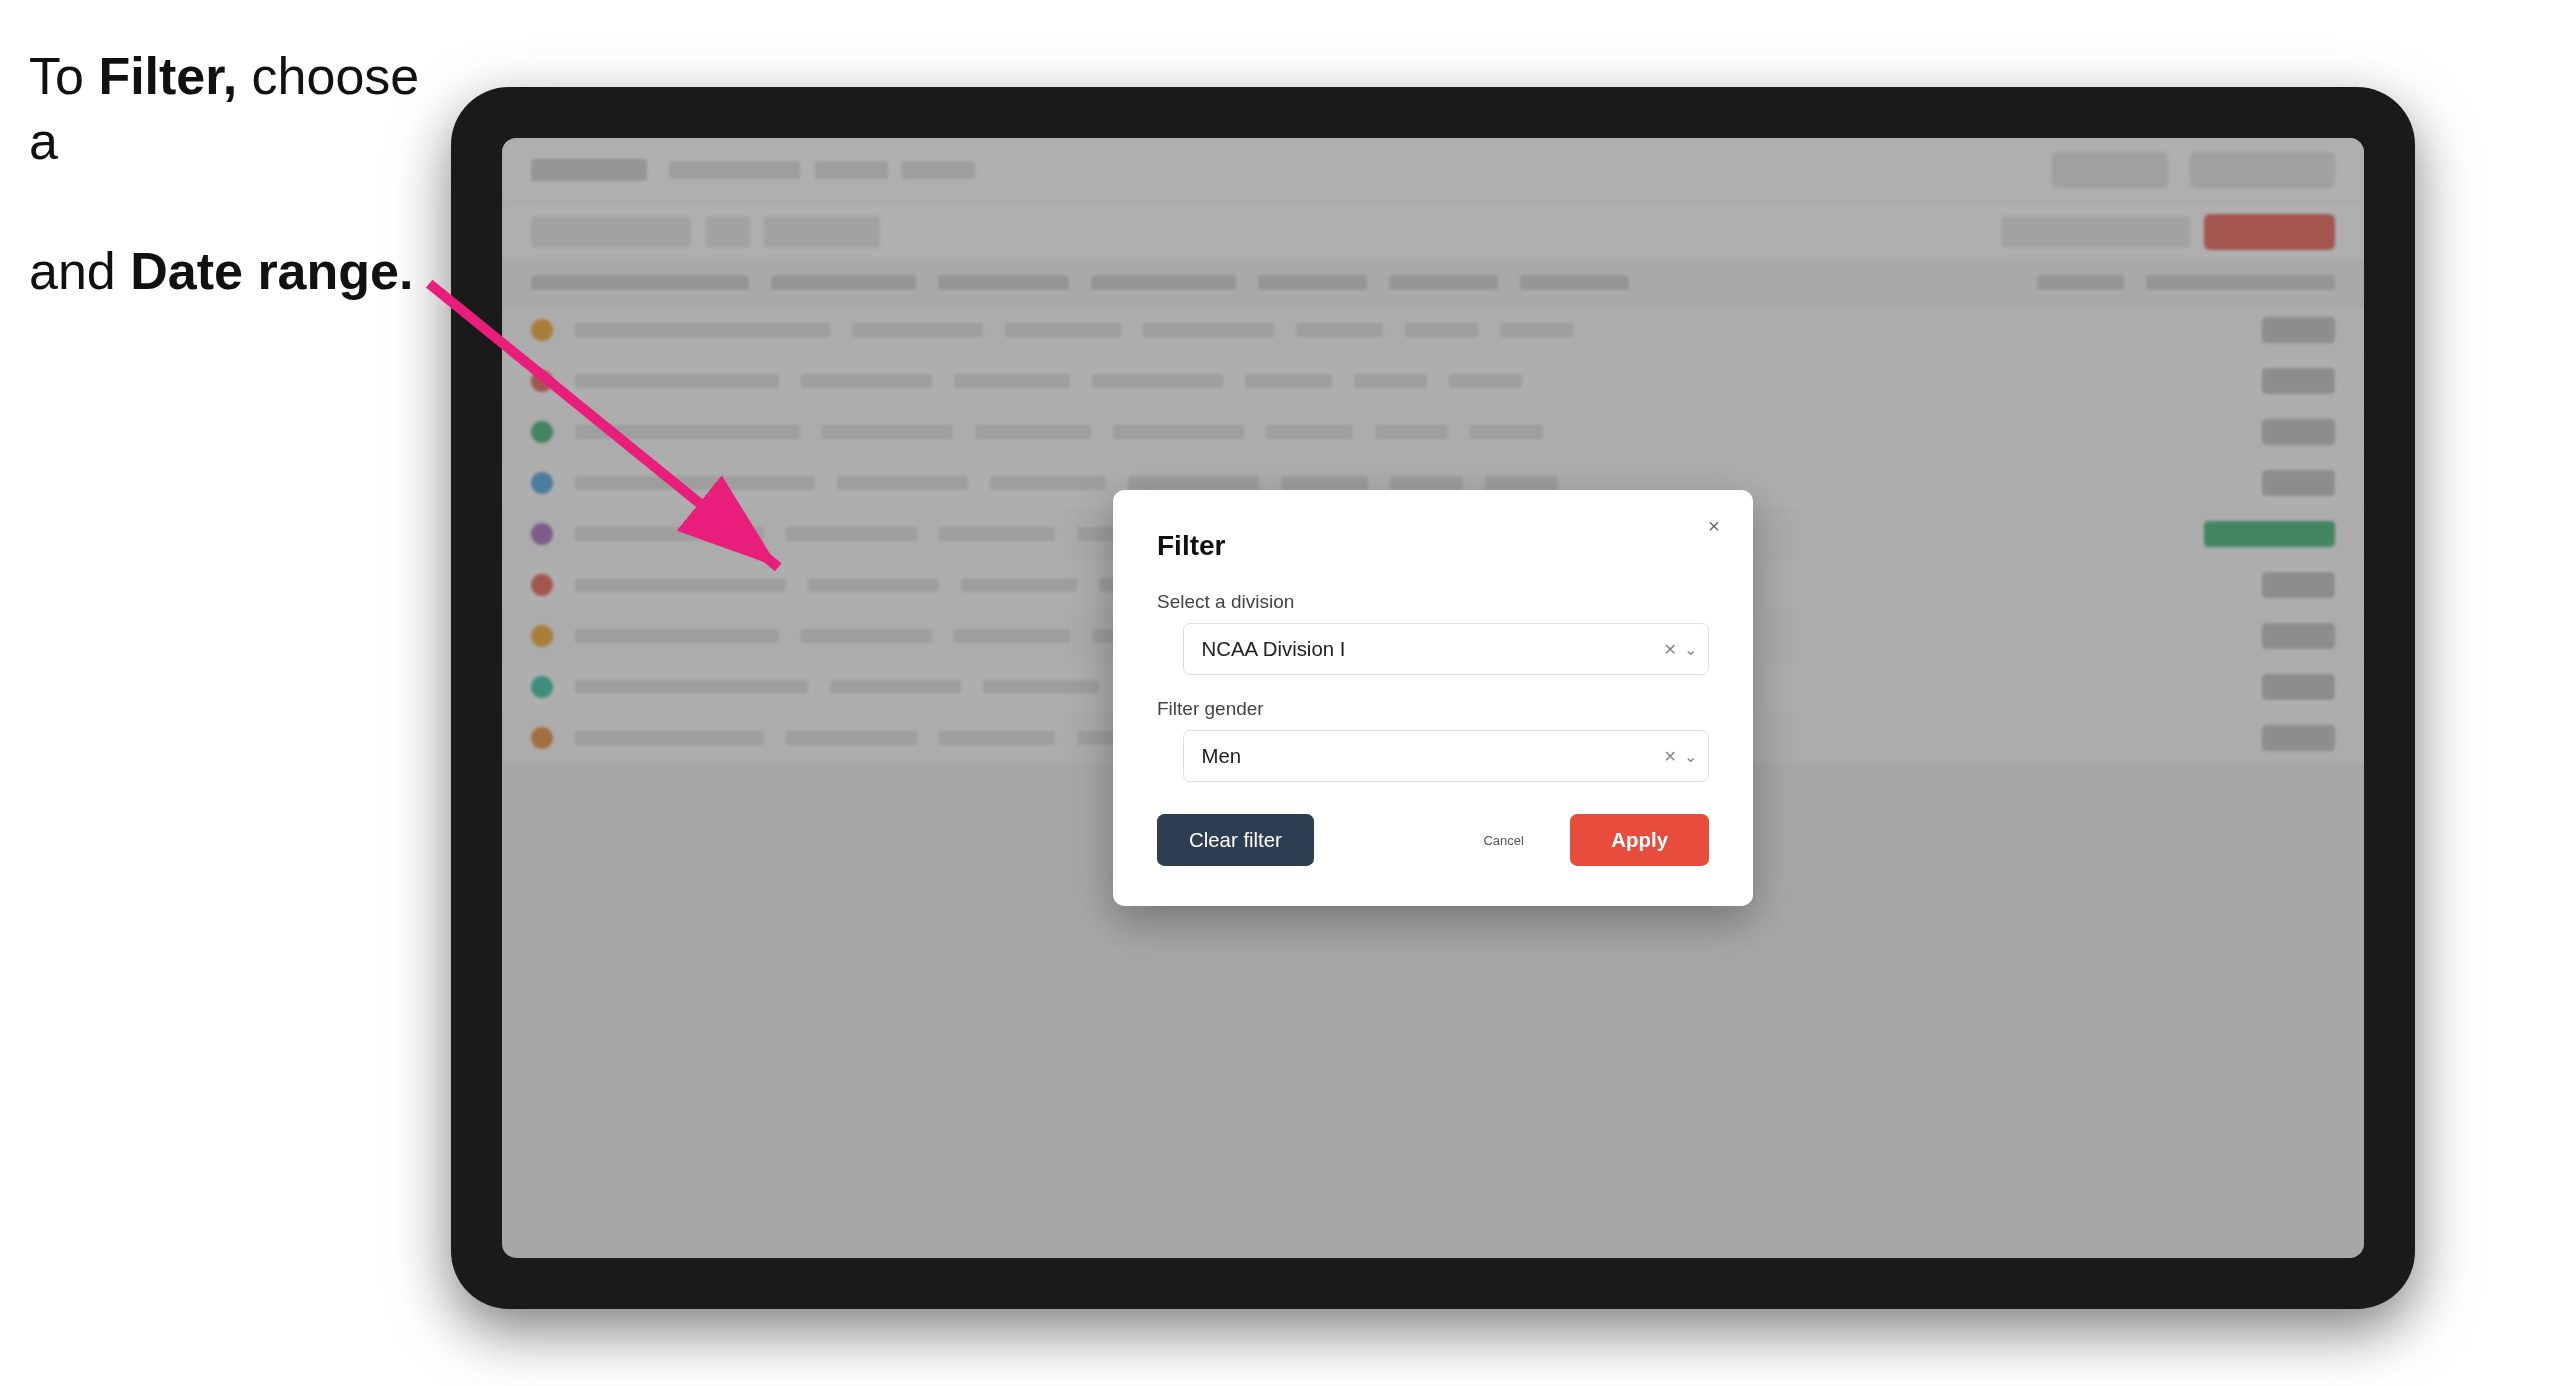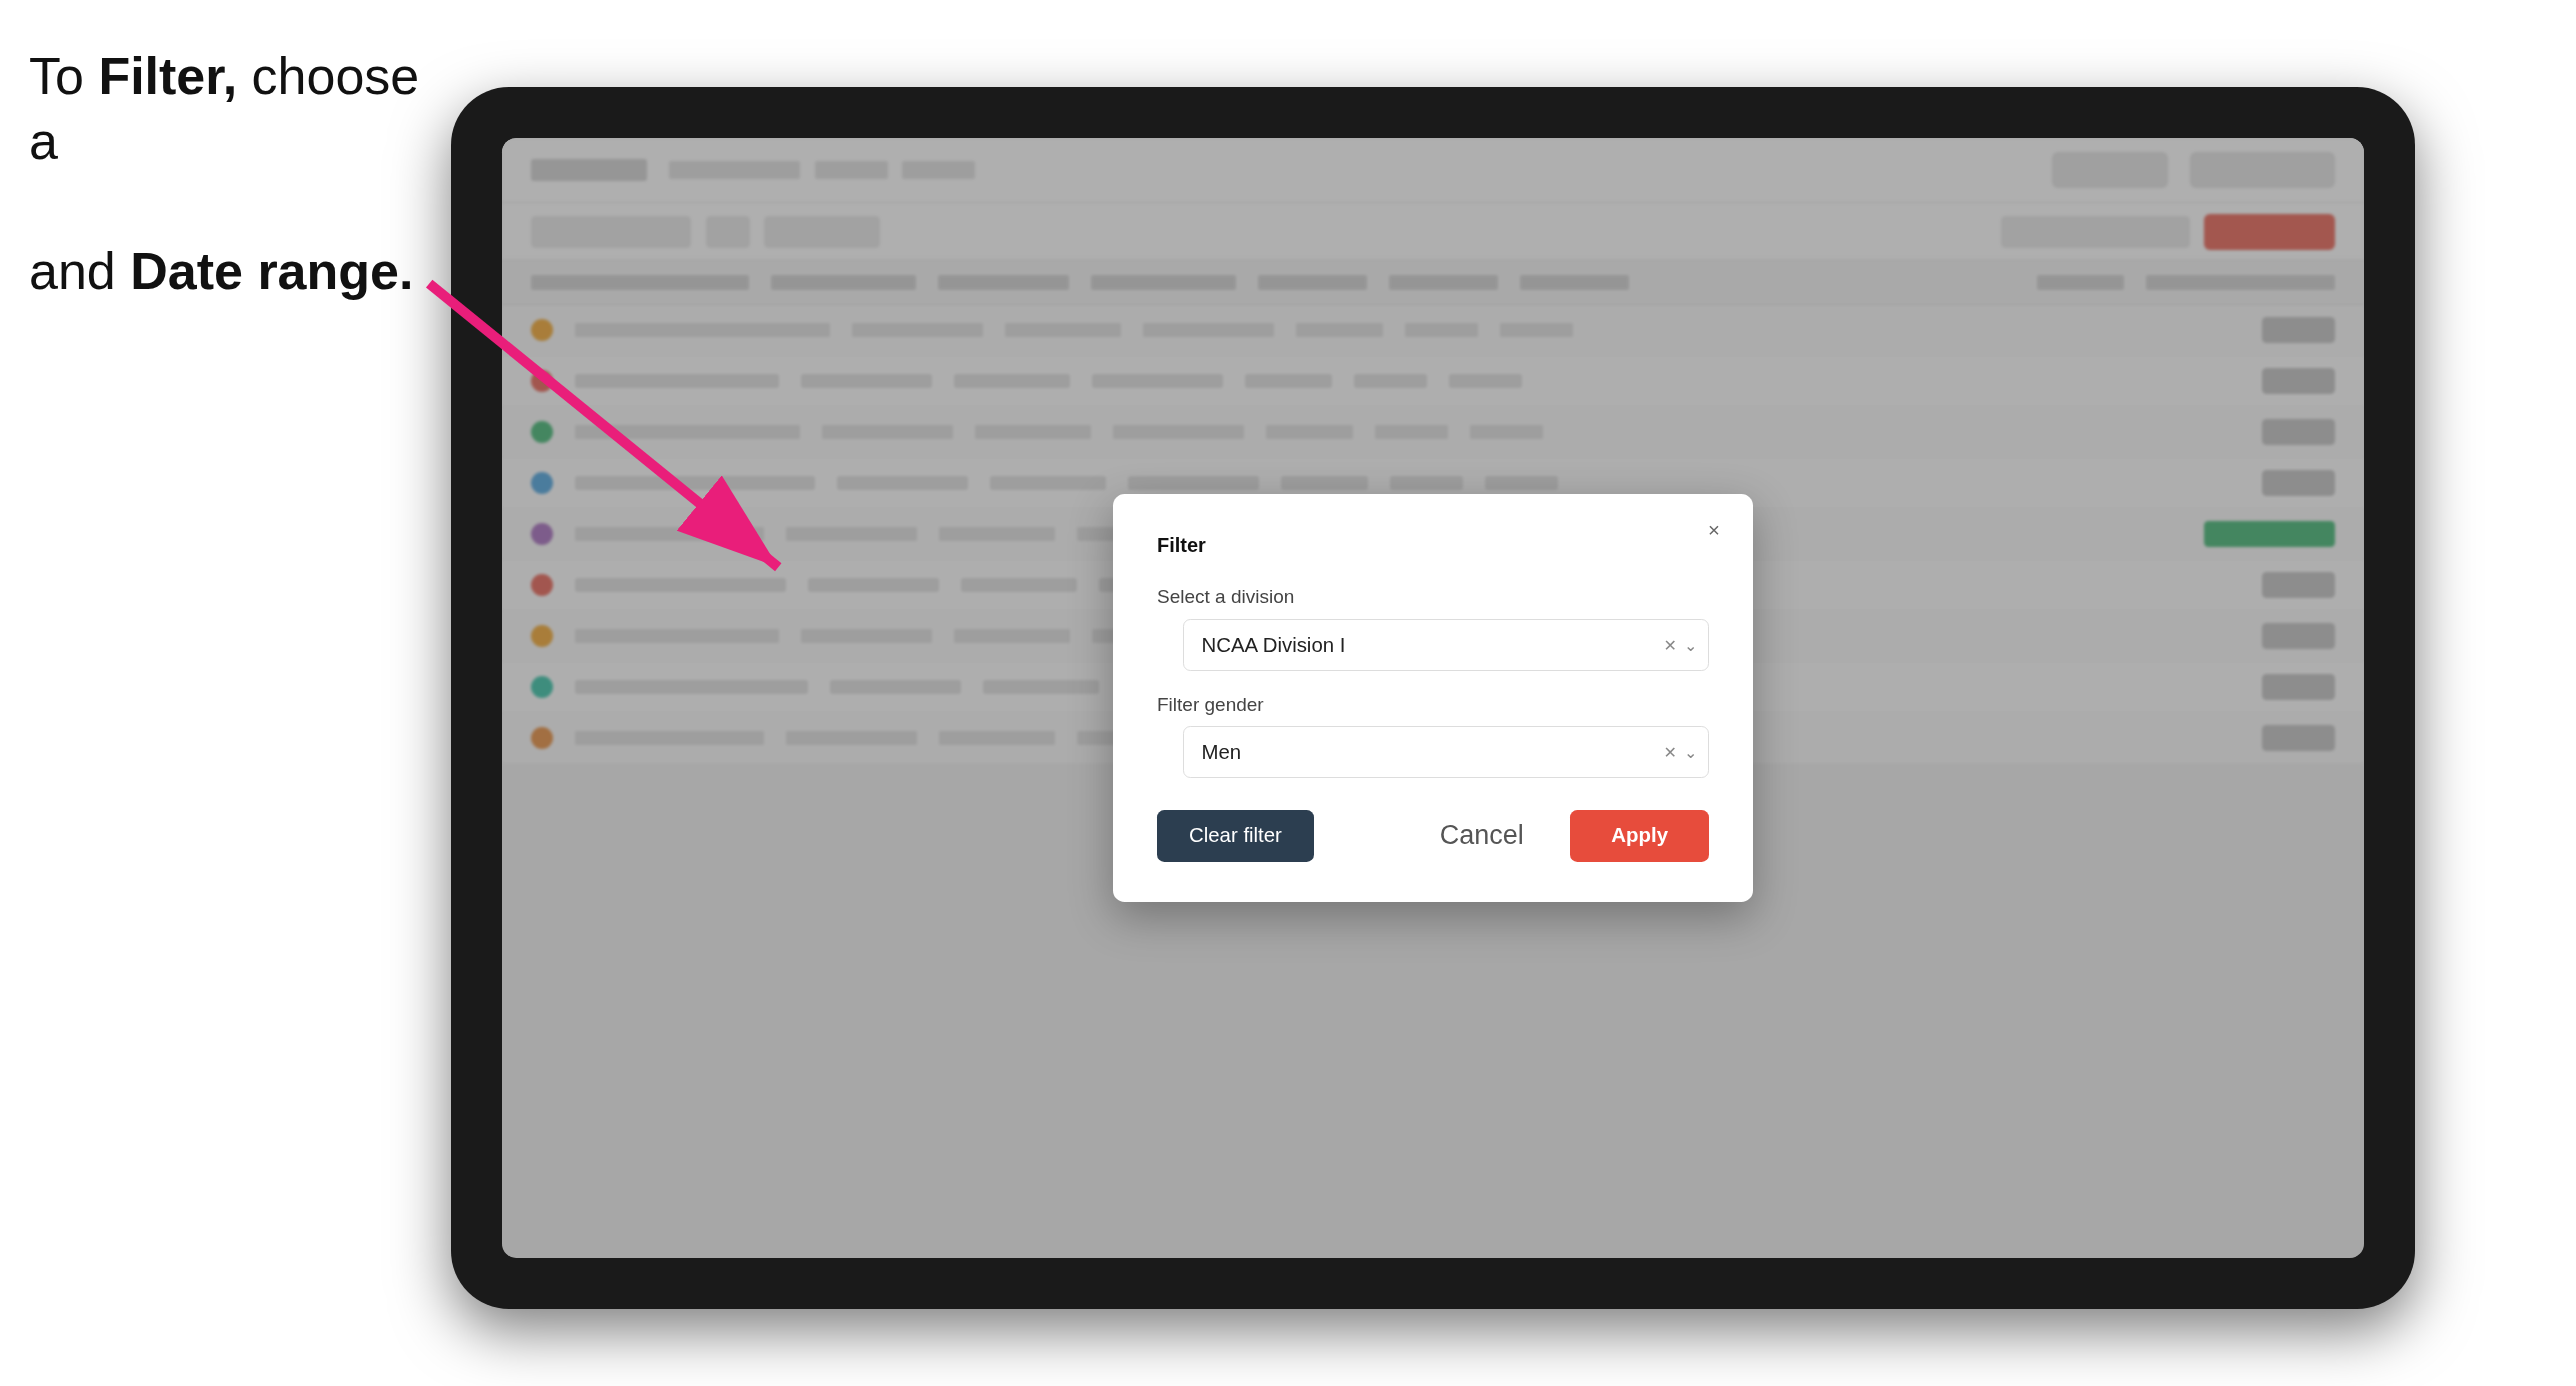--- a/index.html
+++ b/index.html
@@ -178,21 +178,21 @@
       display: flex;
       align-items: center;
       justify-content: center;
       color: #666;
       font-size: 20.4px;
       border-radius: 50%;
       background: none;
       border: none;
     }
     .modal-title {
-      font-size: 20px;
+      font-size: 28px;
       font-weight: 600;
       color: #111;
       margin-bottom: 29px;
     }
     .form-label {
       font-size: 19px;
       color: #444;
       margin-bottom: 10.2px;
       display: block;
     }
@@ -278,21 +278,21 @@
       display: flex;
       gap: 14.5px;
       align-items: center;
     }
     .btn-cancel {
       height: 52px;
       padding: 0 32px;
       background: none;
       border: none;
       color: #555;
-      font-size: 27px;
+      font-size: 13px;
       cursor: pointer;
     }
     .btn-apply {
       height: 52px;
       padding: 0 41px;
       background: #e74c3c;
       color: #fff;
       border: none;
       border-radius: 7.3px;
       font-size: 20.4px;

